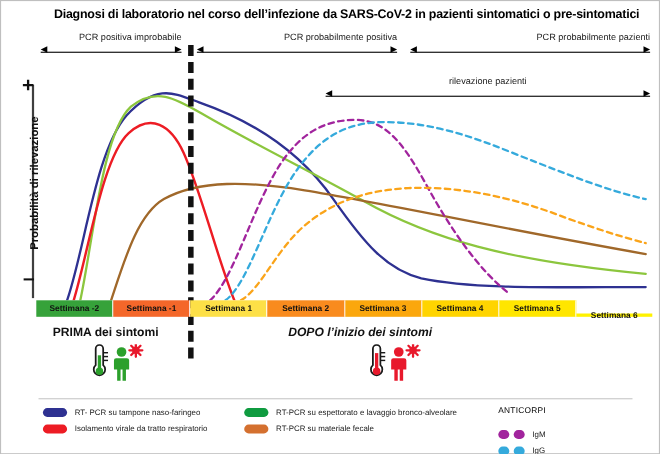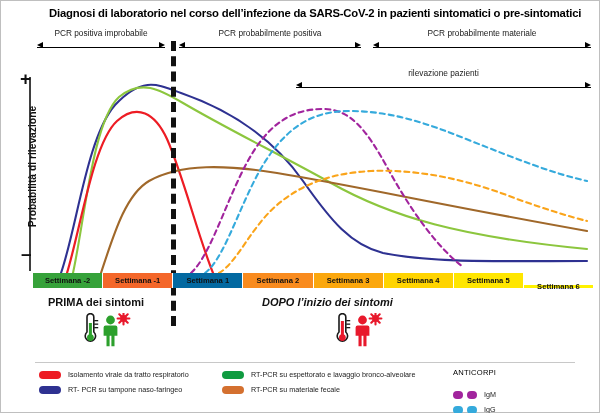--- a/index.html
+++ b/index.html
@@ -23,21 +23,21 @@
     font-size:11.3px;font-weight:bold;color:#000;
     letter-spacing:-0.2px;white-space:nowrap;padding-left:40px;
   }
 
   
   .phase{
     position:absolute;top:38px;height:20px;
   }
   .phase .lbl{
     position:absolute;left:0;top:-11px;width:100%;
-    text-align:center;font-size:8.3px;color:#1a1a1a;
+    text-align:right;font-size:8.3px;color:#1a1a1a;
     white-space:nowrap;
   }
   .phase .bar{
     position:absolute;left:0;top:8px;width:100%;height:1px;background:#000;
   }
   .phase .ahead{
     position:absolute;top:2.5px;width:0;height:0;
     border-top:3.5px solid transparent;border-bottom:3.5px solid transparent;
   }
   .phase .ahead.l{left:0;border-right:6px solid #000;}
@@ -152,21 +152,21 @@
   </div>
 
   <div class="phase" style="left:178px;width:182px;">
     <div class="lbl">PCR probabilmente positiva</div>
     <div class="bar"></div>
     <div class="ahead l"></div>
     <div class="ahead r"></div>
   </div>
 
   <div class="phase" style="left:372px;width:218px;">
-    <div class="lbl">PCR probabilmente materiale</div>
+    <div class="lbl">PCR probabilmente pazienti</div>
     <div class="bar"></div>
     <div class="ahead l"></div>
     <div class="ahead r"></div>
   </div>
 
   <div class="abarrow" style="left:295px;width:295px;">
     <div class="lbl">rilevazione pazienti</div>
     <div class="bar"></div>
     <div class="ahead l"></div>
     <div class="ahead r"></div>
@@ -202,21 +202,21 @@
       <path d="M188,196 C206,186 220,150 246,128 C272,106 302,96 340,94
                C392,92 440,104 486,122 C520,134 540,140 556,144" fill="none" stroke="#faa41a" stroke-width="2.1" stroke-linecap="round" stroke-dasharray="5,4"></path>
     </svg>
   </div>
 
   <div class="onset"></div>
 
   <div class="weekbar">
     <div class="weekcell" style="background:#36a23a;">Settimana -2</div>
     <div class="weekcell" style="background:#f4672a;">Settimana -1</div>
-    <div class="weekcell" style="background:#0369a1;">Settimana 1</div>
+    <div class="weekcell" style="background:#fde047;">Settimana 1</div>
     <div class="weekcell" style="background:#f98b1e;">Settimana 2</div>
     <div class="weekcell" style="background:#fba70d;">Settimana 3</div>
     <div class="weekcell" style="background:#ffd400;">Settimana 4</div>
     <div class="weekcell" style="background:#ffe600;">Settimana 5</div>
     <div class="weekcell" style="background:#fff200;">Settimana 6</div>
   </div>
 
   <div class="sympt symptbefore">PRIMA dei sintomi</div>
   <div class="sympt symptafter">DOPO l’inizio dei sintomi</div>
 
@@ -273,26 +273,26 @@
         </g>
       </g>
     </svg>
   </div>
 
   <div class="legdiv"></div>
   <div class="legend">
 
     <div class="legcol c1">
       <div class="legitem">
+        <span class="sw" style="background:#2e3191;"></span>
+        <span class="legtxt">RT- PCR su tampone naso-faringeo</span>
+      </div>
+      <div class="legitem">
         <span class="sw" style="background:#ed1c24;"></span>
         <span class="legtxt">Isolamento virale da tratto respiratorio</span>
-      </div>
-      <div class="legitem">
-        <span class="sw" style="background:#2e3191;"></span>
-        <span class="legtxt">RT- PCR su tampone naso-faringeo</span>
       </div>
     </div>
 
     <div class="legcol c2">
       <div class="legitem">
         <span class="sw" style="background:#0f9b40;"></span>
         <span class="legtxt">RT-PCR su espettorato e lavaggio bronco-alveolare</span>
       </div>
       <div class="legitem">
         <span class="sw" style="background:#d4702f;"></span>

